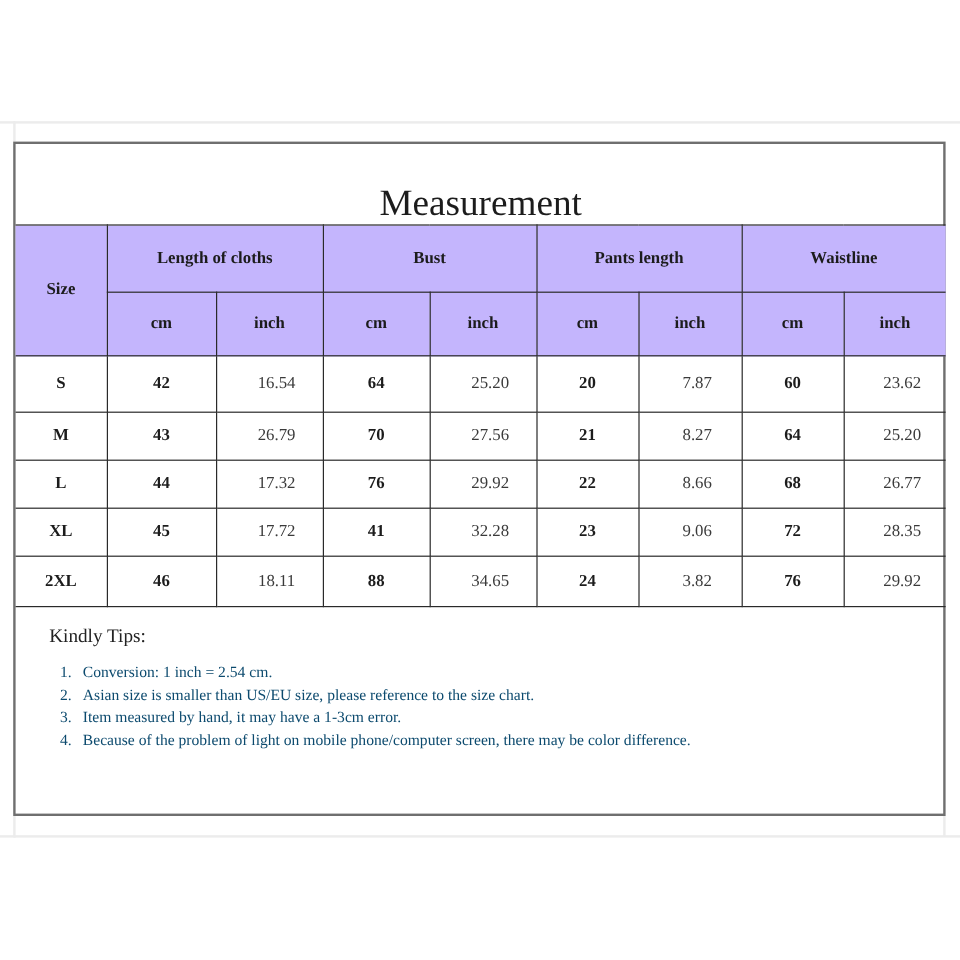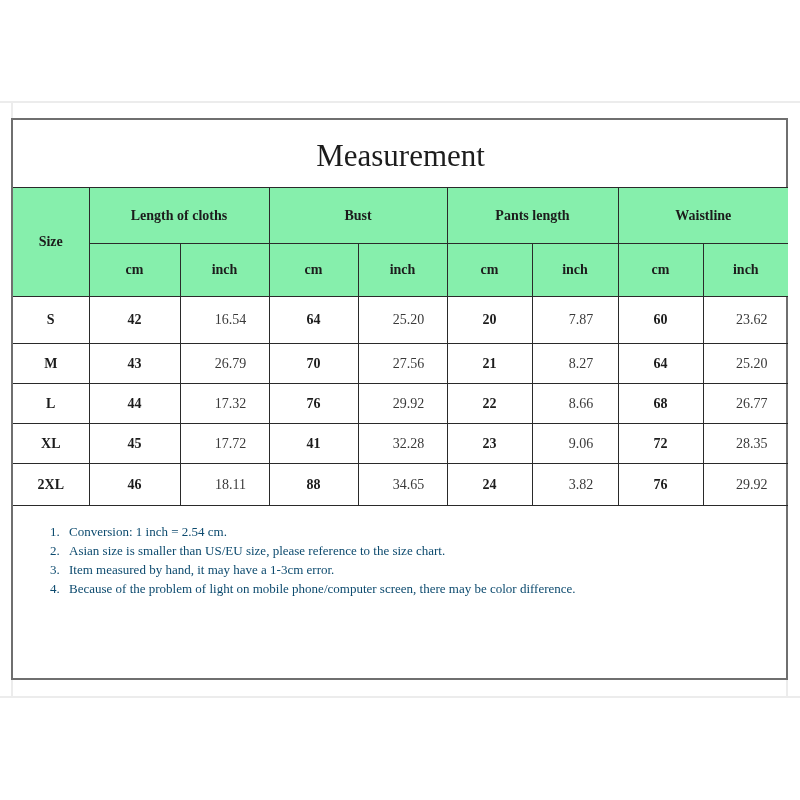--- a/index.html
+++ b/index.html
@@ -9,22 +9,22 @@
   .page-left-line { position:absolute; left:11px; top:101px; width:2px; height:597px; background:#ececec; }
   .page-bottom-line { position:absolute; left:0; top:696px; width:800px; height:2px; background:#ececec; }
   .page-right-line { position:absolute; left:786px; top:680px; width:2px; height:17px; background:#ececec; }
 
   .sheet { position:absolute; left:11px; top:118px; width:777px; height:562px;
            border:2px solid #6f6f6f; box-sizing:border-box; background:#fff; }
   table.chart { position:absolute; left:0; top:0; border-collapse:collapse; table-layout:fixed; width:775px; }
   table.chart td, table.chart th { border:1.5px solid #2a2a2a; text-align:center; vertical-align:middle; padding:0; }
   .title-cell { height:67px; border-top:none !important; border-left:none !important; border-right:none !important;
                 font-size:31px; font-weight:normal; color:#1c1c1c; }
-  .title-cell span { position:relative; top:2px;margin-top:48px; }
-  thead th.hdr { background:#86efac; font-weight:bold; font-size:14px; color:#1c1c1c; }
+  .title-cell span { position:relative; top:15px;margin-top:48px; }
+  thead th.hdr { background:#c4b5fd; font-weight:bold; font-size:14px; color:#1c1c1c; }
   .row-h1 th { height:55px; }
   .row-h2 th { height:52px; }
   tbody td { font-size:14px; color:#2b2b2b; }
   tbody td.size { font-weight:bold; color:#1c1c1c; }
   tbody td.cm { font-weight:bold; color:#1c1c1c;margin-left:23px; }
   tbody td.inch { font-weight:normal; color:#3a3a3a;padding-left:12px; }
   .first-col { border-left:none !important;margin-top:13px; }
   .last-col { border-right:none !important; }
 
   .tips { position:absolute; left:28px; top:402px; width:560px; }
@@ -128,20 +128,21 @@
         <td class="inch">34.65</td>
         <td class="cm">24</td>
         <td class="inch">3.82</td>
         <td class="cm">76</td>
         <td class="inch last-col">29.92</td>
       </tr>
     </tbody>
   </table>
 
   <div class="tips">
+    <div class="tips-title">Kindly Tips:</div>
     <ol>
       <li>Conversion: 1 inch = 2.54 cm.</li>
       <li>Asian size is smaller than US/EU size, please reference to the size chart.</li>
       <li>Item measured by hand, it may have a 1-3cm error.</li>
       <li>Because of the problem of light on mobile phone/computer screen, there may be color difference.</li>
     </ol>
   </div>
 </div>
 
 </body></html>

